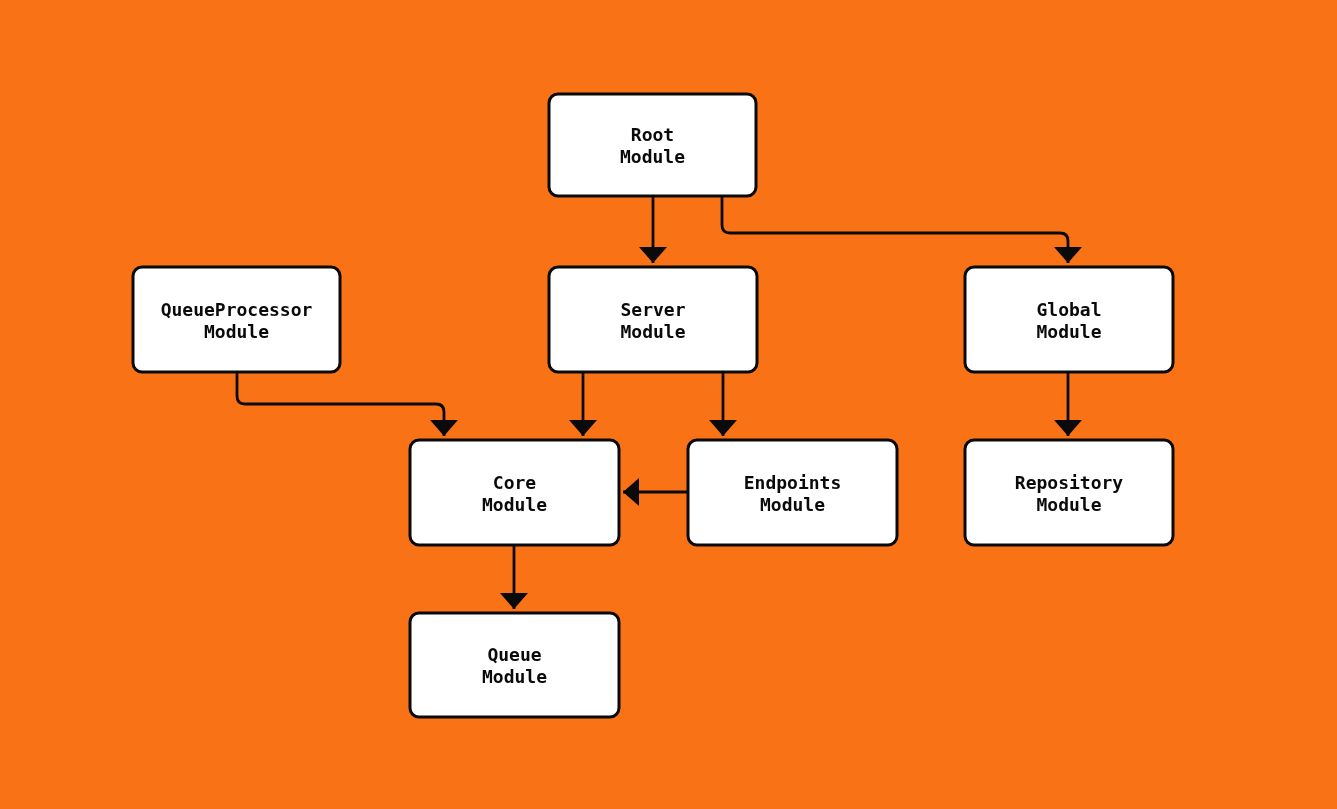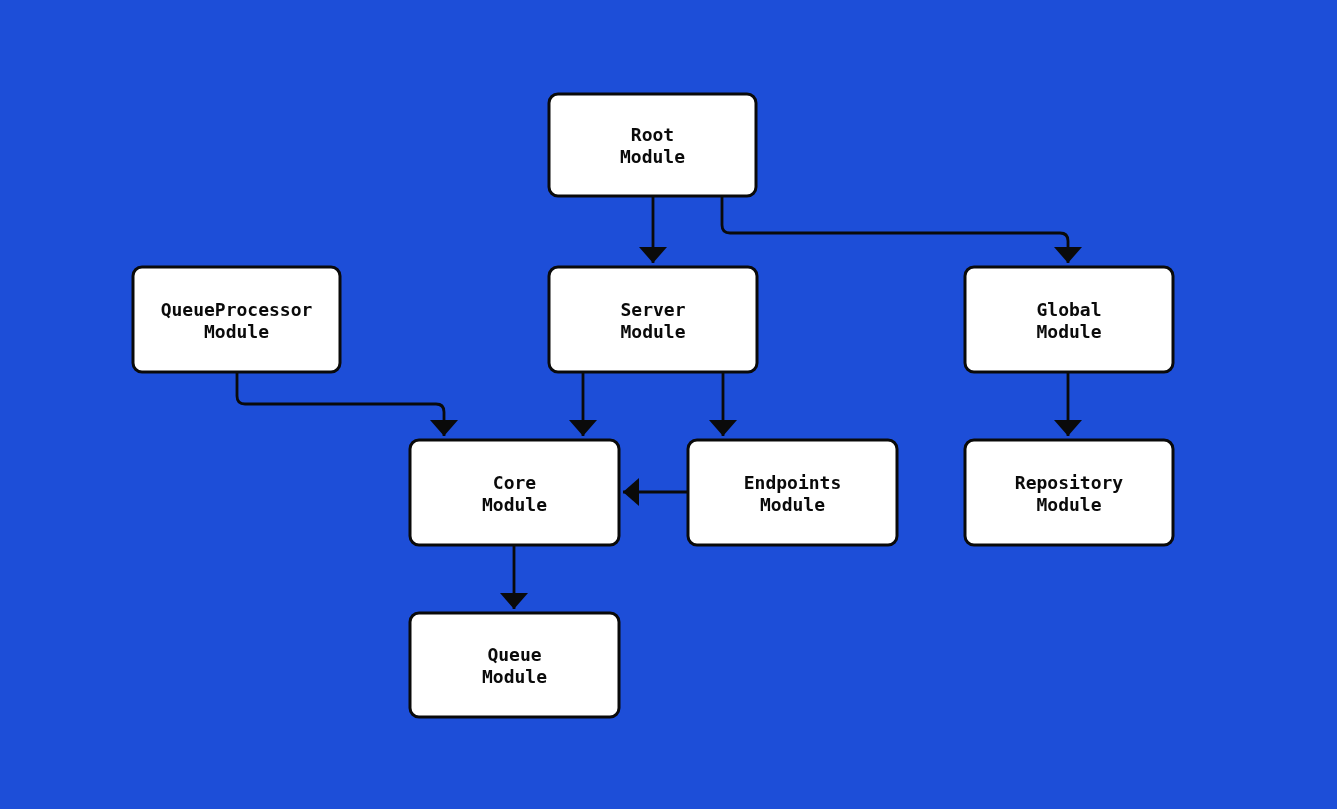--- a/index.html
+++ b/index.html
@@ -4,21 +4,21 @@
 <style>
   html, body {
     margin: 0;
     padding: 0;
     background: #ffffff;
   }
   .stage {
     position: relative;
     width: 1337px;
     height: 809px;
-    background: #1d4ed8;
+    background: #f97316;
     overflow: hidden;
   }
   svg.diagram {
     display: block;
     width: 1337px;
     height: 809px;
   }
   .node-box {
     fill: #ffffff;
     stroke: #0a0a0a;

